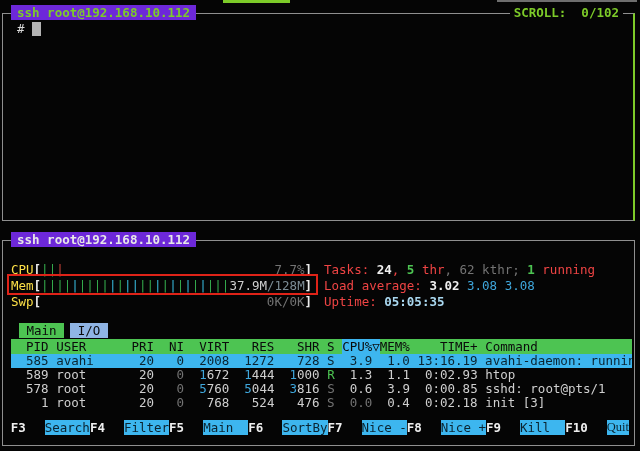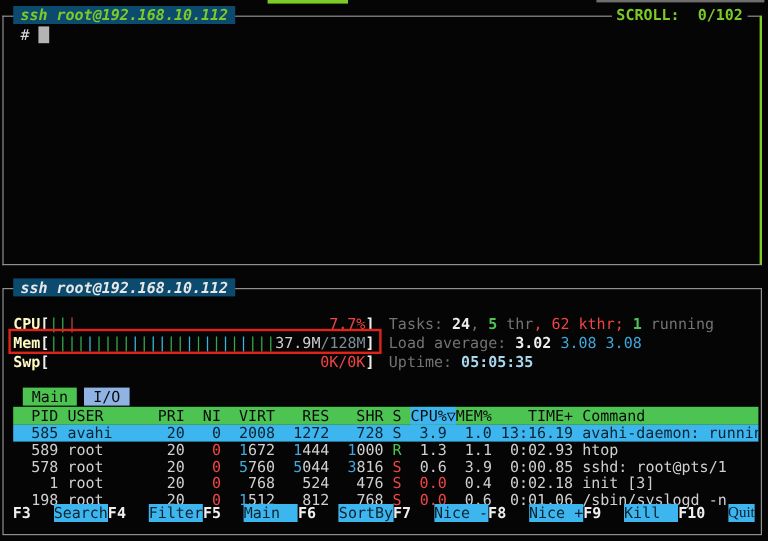--- a/index.html
+++ b/index.html
@@ -8,50 +8,50 @@
        font-size:12.5px;color:#cfcfcf;}
 
   
   .artifact-green{position:absolute;left:223px;top:0;width:67px;height:3px;background:#7dcb29;}
   .artifact-gray{position:absolute;left:497px;top:0;width:140px;height:2px;background:#6e6e6e;}
 
   
   .pane{position:absolute;left:2px;width:633px;border:1px solid #8f8f8f;background:transparent;box-sizing:border-box;}
   #top-pane{top:13px;height:208px;border-right:2px solid #7dcb29;}
   #bottom-pane{top:240px;height:206px;}
-  .pane-title{position:absolute;top:-9px;left:8px;background:#0c4a6e;padding:0 6px;font-weight:bold;white-space:pre;font-style:italic;}
+  .pane-title{position:absolute;top:-9px;left:8px;background:#6d28d9;padding:0 6px;font-weight:bold;white-space:pre;}
   #top-pane .pane-title{color:#7dcb29;}
   #bottom-pane .pane-title{color:#e8e8e8;}
   .scroll-ind{position:absolute;top:-9px;right:10px;background:#050505;padding:0 4px;
               color:#7dcb29;font-weight:bold;white-space:pre;}
 
   
   .shell-line{padding:7px 0 0 14px;display:flex;align-items:center;}
   .prompt{color:#d8d8d8;white-space:pre;}
   .cursor{display:inline-block;width:9px;height:14px;background:#b4b4b4;margin-left:7px;}
 
   
   .htop{position:absolute;left:8px;right:2px;top:1px;bottom:1px;}
   .meters{padding-top:20px;}
   .meter-row{display:flex;line-height:16px;height:16px;white-space:pre;}
-  .meter-label{color:#fef9c3;font-weight:bold;}
+  .meter-label{color:#fde047;}
   .bracket{color:#ececec;font-weight:bold;}
   .meter-bar{display:inline-flex;justify-content:space-between;width:35ch;overflow:hidden;}
   .stats{margin-left:12px;white-space:pre;}
 
   
   .sg{white-space:pre;}
   .w{color:#cfcfcf;}
   .wb{color:#efefef;font-weight:bold;}
-  .dim{color:#ef4444;}
+  .dim{color:#737373;}
   .dmb{color:#7d8d96;}
   .b{color:#3fa7dc;}
   .g{color:#4dc452;}
   .gb{color:#4dc452;font-weight:bold;}
-  .cy{color:#737373;}
+  .cy{color:#ef4444;}
   .cyb{color:#3fa7dc;font-weight:normal;}
   .ub{color:#a9d7ef;font-weight:bold;}
   .blk{color:#0b0b0b;}
   .sort{color:#0b0b0b;background:#3db6ef;}
   .pg{color:#33a84b;}
   .pc{color:#36b6d8;}
   .pr{color:#c24038;}
 
   
   .tabs{margin-top:13px;height:15px;line-height:15px;padding-left:8px;}
@@ -115,21 +115,20 @@
       <span class="tab tab-active"> Main </span><span class="tab tab-inactive"> I/O </span>
     </div>
 
     <div class="ptable">
       <div class="phead"><span class="sg blk">  PID USER      PRI  NI  VIRT   RES   SHR S </span><span class="sg sort">CPU%▽</span><span class="sg blk">MEM%    TIME+ Command</span></div>
       <div>
           <div class="prow selected"><span class="sg blk">  585 avahi      20   0  2008  1272   728 S  3.9  1.0 13:16.19 avahi-daemon: running</span></div>
           <div class="prow"><span class="sg w">  589 root       20 </span><span class="sg dim">  0</span><span class="sg w">  </span><span class="sg b">1</span><span class="sg w">672  </span><span class="sg b">1</span><span class="sg w">444  </span><span class="sg b">1</span><span class="sg w">000 </span><span class="sg g">R</span><span class="sg w">  1.3  1.1  0:02.93 htop</span></div>
           <div class="prow"><span class="sg w">  578 root       20 </span><span class="sg dim">  0</span><span class="sg w">  </span><span class="sg b">5</span><span class="sg w">760  </span><span class="sg b">5</span><span class="sg w">044  </span><span class="sg b">3</span><span class="sg w">816 </span><span class="sg dim">S</span><span class="sg w">  0.6  3.9  0:00.85 sshd: root@pts/1</span></div>
           <div class="prow"><span class="sg w">    1 root       20 </span><span class="sg dim">  0</span><span class="sg w">   768   524   476 </span><span class="sg dim">S</span><span class="sg w"> </span><span class="sg dim"> 0.0</span><span class="sg w">  0.4  0:02.18 init [3]</span></div>
-          <div class="prow"><span class="sg w">  198 root       20 </span><span class="sg dim">  0</span><span class="sg w">  </span><span class="sg b">1</span><span class="sg w">512   812   768 </span><span class="sg dim">S</span><span class="sg w"> </span><span class="sg dim"> 0.0</span><span class="sg w">  0.6  0:01.06 /sbin/syslogd -n</span></div>
         </div>
     </div>
 
     <div class="fkeys">
         <span class="fk-key">F1</span>
         <span class="fk-label">Help  </span>
         <span class="fk-key">F2</span>
         <span class="fk-label">Setup </span>
         <span class="fk-key">F3</span>
         <span class="fk-label">Search</span>

